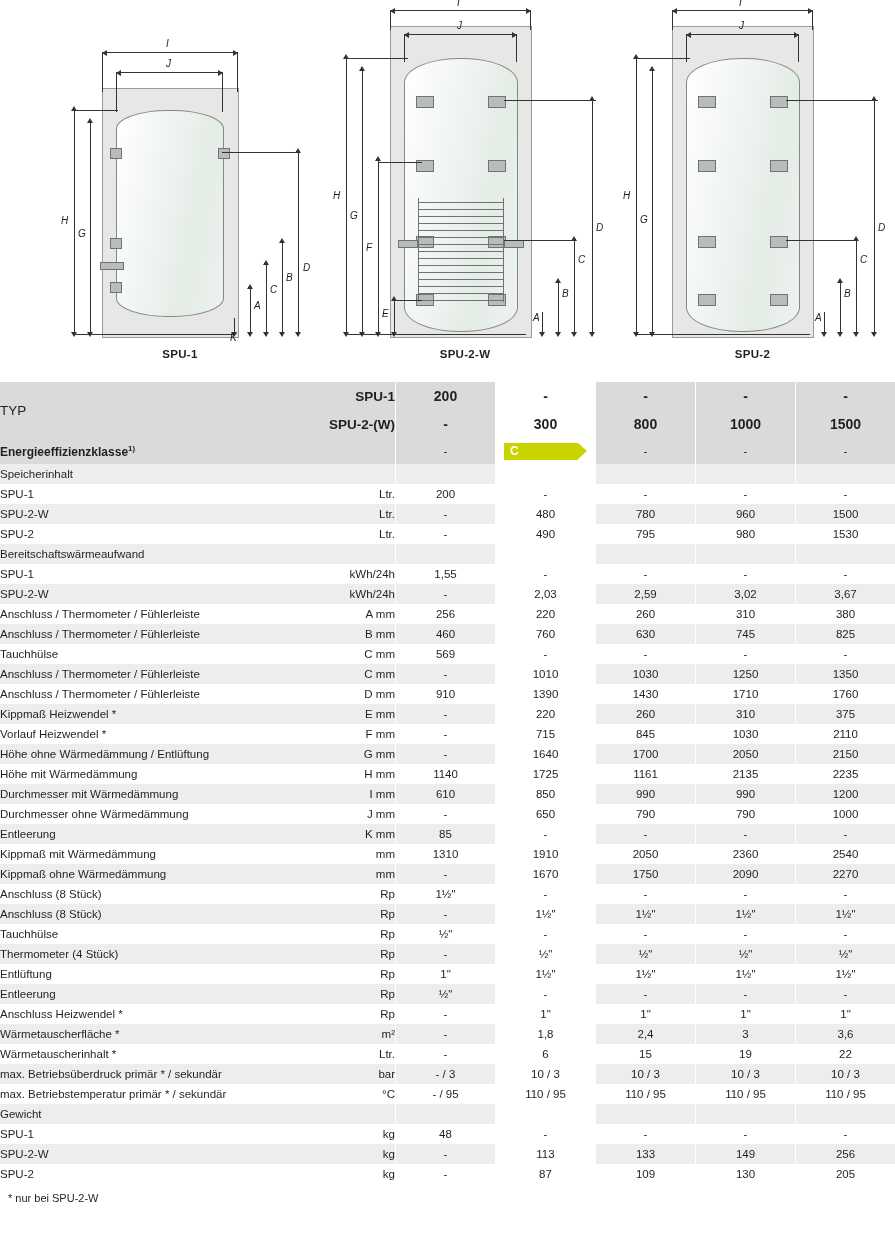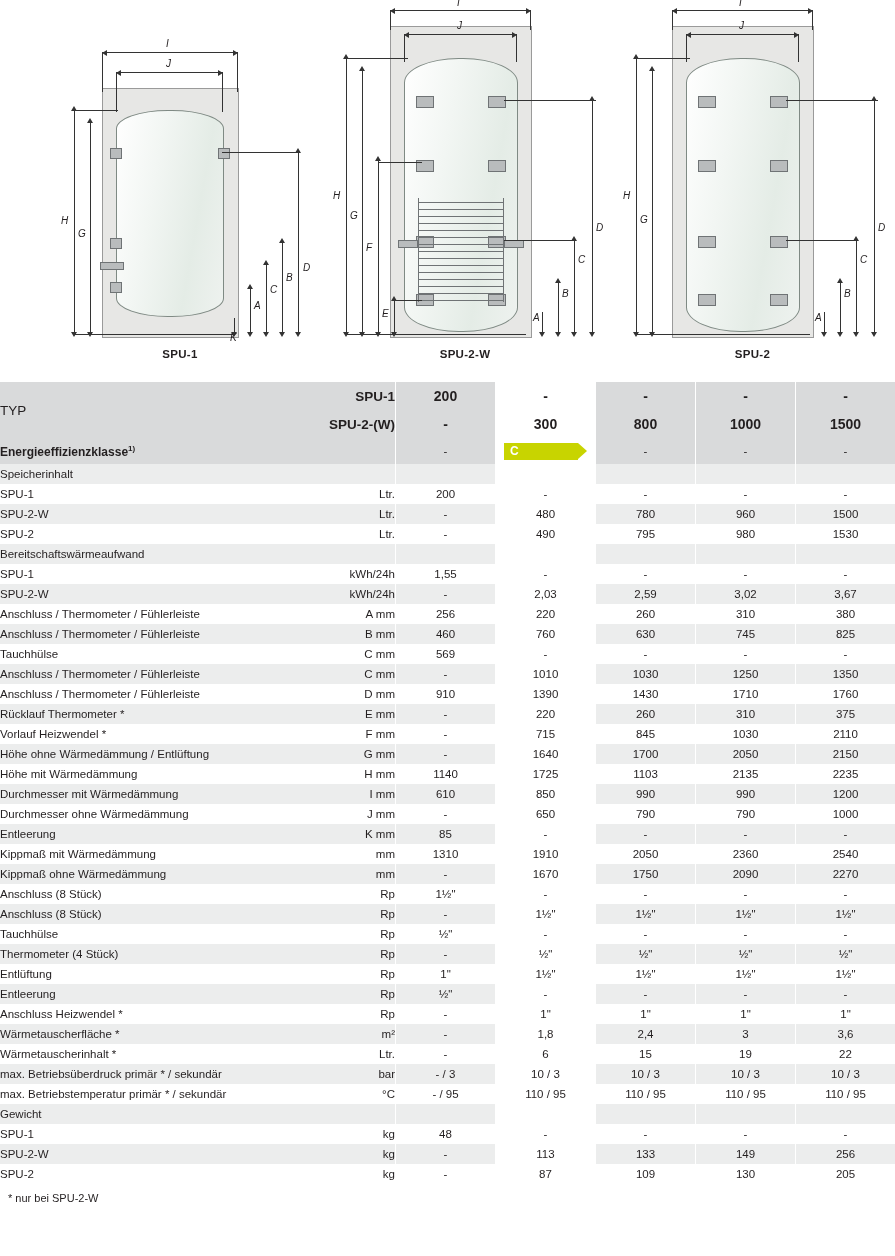--- a/index.html
+++ b/index.html
@@ -559,21 +559,21 @@
       <tr class="data row-a">
         <td class="label">Anschluss / Thermometer / Fühlerleiste</td>
         <td class="unit">D mm</td>
         <td class="val col-sep">910</td>
         <td class="val col-sep highlight-col">1390</td>
         <td class="val col-sep">1430</td>
         <td class="val col-sep">1710</td>
         <td class="val col-sep">1760</td>
       </tr>
       <tr class="data row-b">
-        <td class="label">Rücklauf Thermometer *</td>
+        <td class="label">Kippmaß Heizwendel *</td>
         <td class="unit">E mm</td>
         <td class="val col-sep">-</td>
         <td class="val col-sep highlight-col">220</td>
         <td class="val col-sep">260</td>
         <td class="val col-sep">310</td>
         <td class="val col-sep">375</td>
       </tr>
       <tr class="data row-a">
         <td class="label">Vorlauf Heizwendel *</td>
         <td class="unit">F mm</td>
@@ -590,21 +590,21 @@
         <td class="val col-sep highlight-col">1640</td>
         <td class="val col-sep">1700</td>
         <td class="val col-sep">2050</td>
         <td class="val col-sep">2150</td>
       </tr>
       <tr class="data row-a">
         <td class="label">Höhe mit Wärmedämmung</td>
         <td class="unit">H mm</td>
         <td class="val col-sep">1140</td>
         <td class="val col-sep highlight-col">1725</td>
-        <td class="val col-sep">1103</td>
+        <td class="val col-sep">1161</td>
         <td class="val col-sep">2135</td>
         <td class="val col-sep">2235</td>
       </tr>
       <tr class="data row-b">
         <td class="label">Durchmesser mit Wärmedämmung</td>
         <td class="unit">I mm</td>
         <td class="val col-sep">610</td>
         <td class="val col-sep highlight-col">850</td>
         <td class="val col-sep">990</td>
         <td class="val col-sep">990</td>

